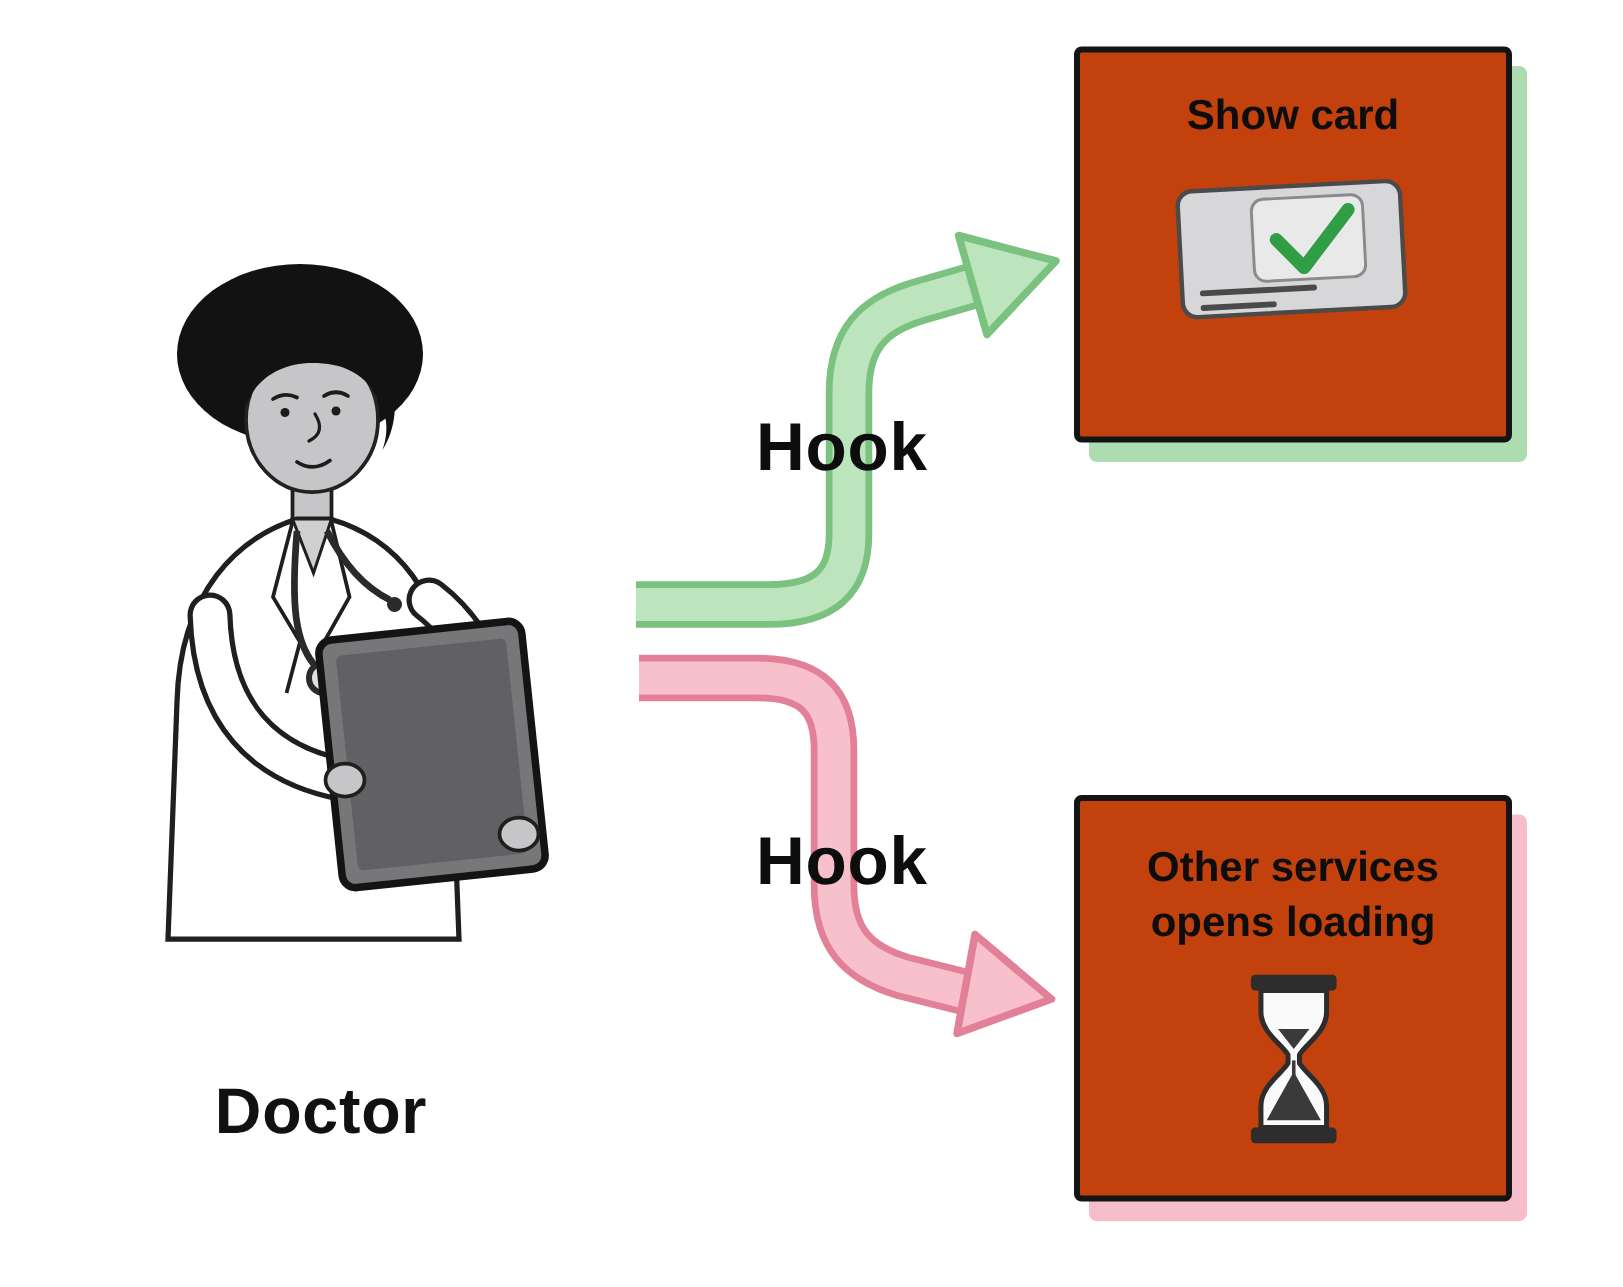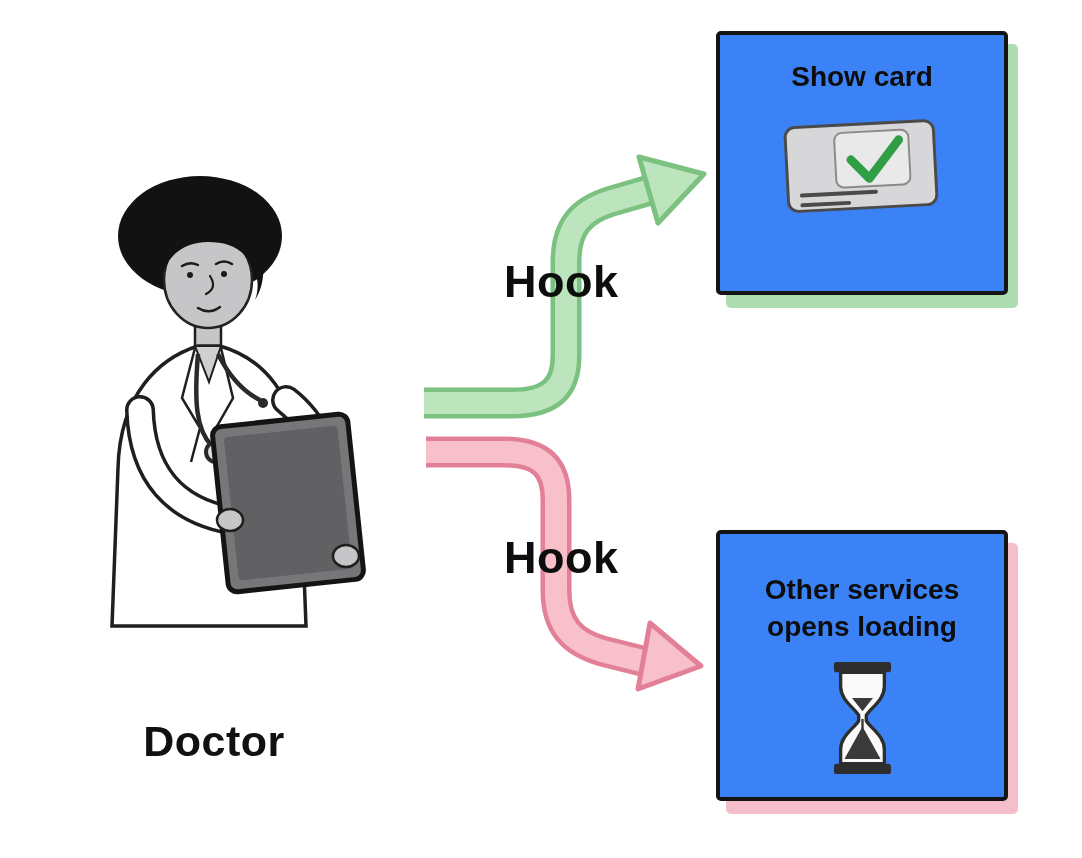--- a/index.html
+++ b/index.html
@@ -28,45 +28,46 @@
     line-height: 1.28;
     letter-spacing: 0.5px;
   }
 
   .hook-label {
     position: absolute;
     font-size: 45px;
     font-weight: 700;
     color: #0d0d0d;
     letter-spacing: 0.5px;
+    margin-top: 16px;
   }
   .hook-label.top { left: 504px; top: 256px; }
   .hook-label.bottom { left: 504px; top: 532px; }
 
   .outcome-box {
     position: absolute;
     width: 292px;
-    background: #3b82f6;
+    background: #c2410c;
     border: 4px solid #141414;
     border-radius: 5px;
     display: flex;
     flex-direction: column;
     align-items: center;
   }
   .outcome-box.top {
     left: 716px; top: 31px; height: 264px;
     box-shadow: 10px 13px 0 #addcb0;
   }
   .outcome-box.bottom {
     left: 716px; top: 530px; height: 271px;
     box-shadow: 10px 13px 0 #f6becb;
   }
 
   .box-title {
-    margin-top: 38px;
+    margin-top: 26px;
     text-align: center;
     font-size: 28px;
     font-weight: 700;
     color: #0d0d0d;
     line-height: 1.32;
   }
   .outcome-box.top .box-title { margin-top: 24px; }
 
   .card-icon { margin-top: 16px; }
   .hourglass-icon { margin-top: 14px; }

